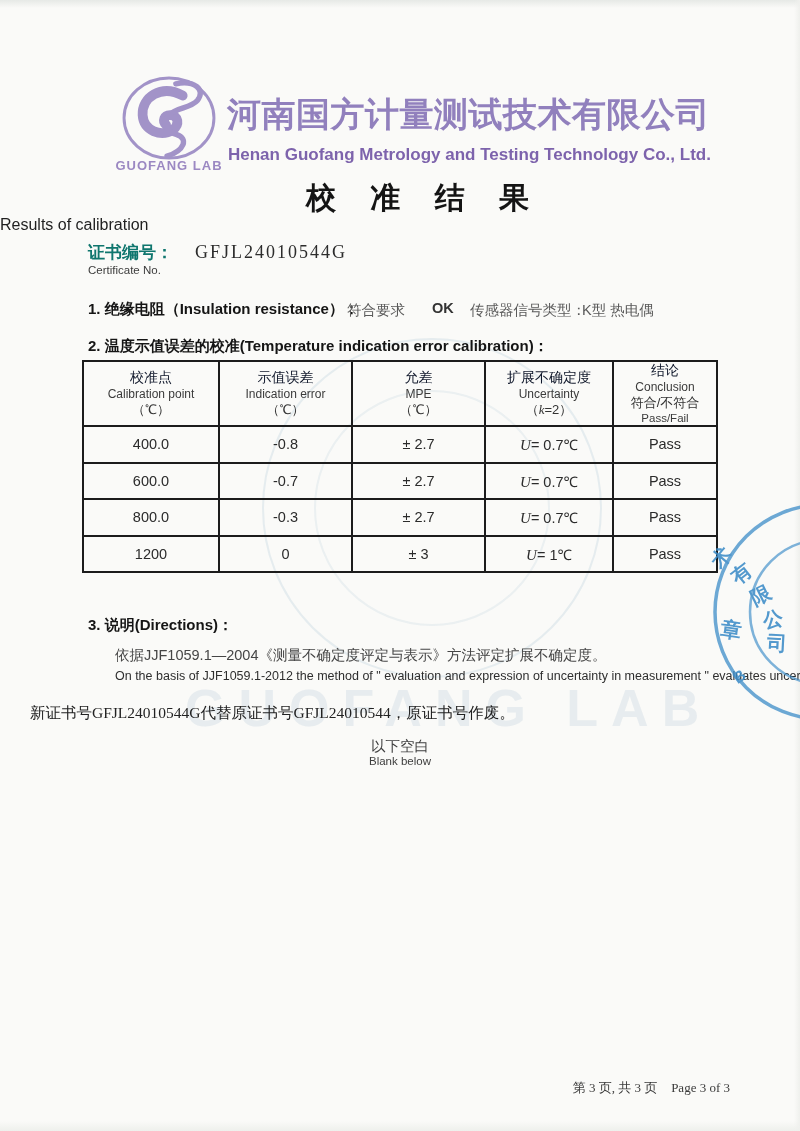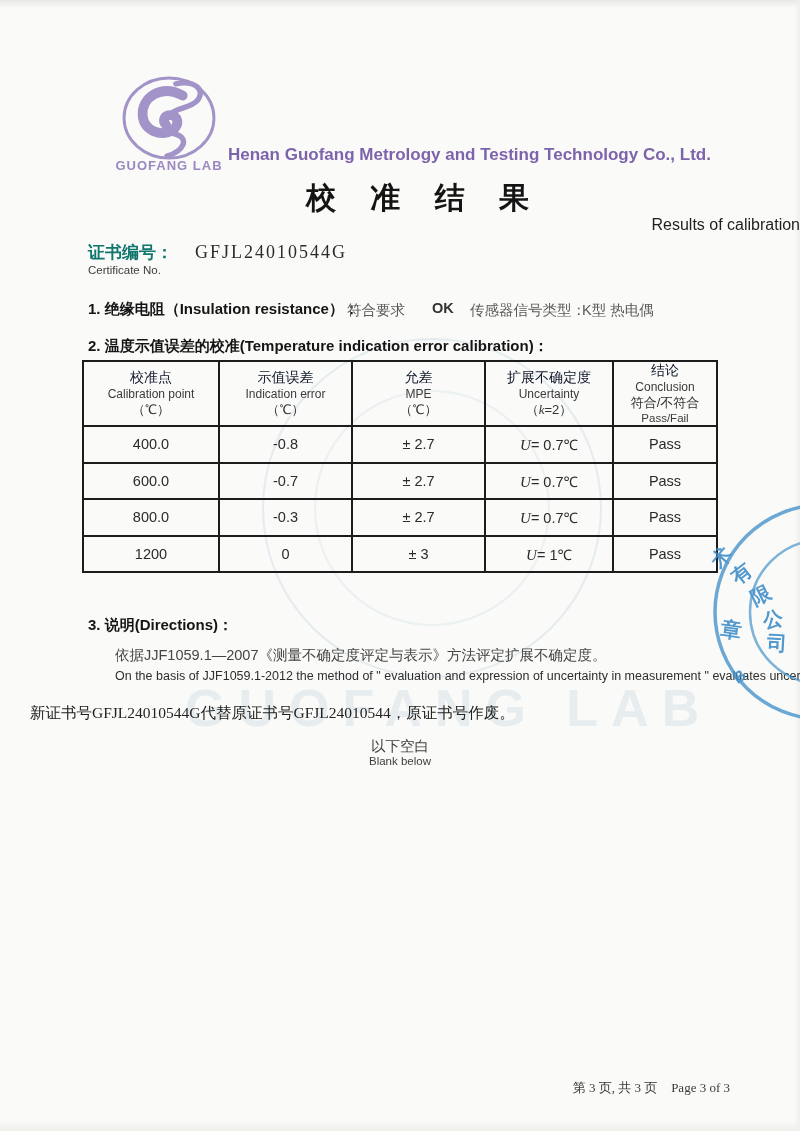--- a/index.html
+++ b/index.html
@@ -25,21 +25,21 @@
   
   .logo-svg{position:absolute;left:120px;top:76px;z-index:2;}
   .logo-text{position:absolute;left:104px;top:158px;width:130px;text-align:center;z-index:2;
     font-size:13px;font-weight:bold;letter-spacing:1px;color:#9b88c2;white-space:nowrap;}
   .company-cn{position:absolute;left:227px;top:92px;z-index:2;
     font-size:34px;font-weight:bold;letter-spacing:.5px;color:#9180bd;white-space:nowrap;}
   .company-en{position:absolute;left:228px;top:145px;z-index:2;
     font-size:17px;font-weight:bold;color:#7d63ac;white-space:nowrap;}
   .doc-title{position:absolute;left:0;top:178px;width:800px;text-align:center;z-index:2;
     font-size:30px;font-weight:bold;letter-spacing:13px;color:#141414;margin-left:24px;}
-  .doc-subtitle{position:absolute;left:0;top:216px;width:800px;text-align:right;z-index:2;
+  .doc-subtitle{position:absolute;left:0;top:216px;width:800px;text-align:left;z-index:2;
     font-size:16px;color:#1f1f1f;}
 
   
   .cert-label{position:absolute;left:88px;top:241px;z-index:2;font-size:17px;font-weight:bold;color:#0f766e;}
   .cert-number{position:absolute;left:195px;top:242px;z-index:2;
     font-family:"Liberation Serif",serif;font-size:18px;letter-spacing:2px;color:#2c2c2c;}
   .cert-en{position:absolute;left:88px;top:264px;z-index:2;font-size:11.5px;color:#3c3c3c;}
 
   
   .s-label{position:absolute;z-index:2;font-size:15px;font-weight:bold;color:#151515;white-space:nowrap;}
@@ -94,20 +94,21 @@
   <div class="wm wm-circle-2"></div>
   <div class="wm wm-text">GUOFANG LAB</div>
 
   <svg class="logo-svg" width="98" height="86" viewBox="0 0 100 88">
     <ellipse cx="50" cy="43" rx="46" ry="41" fill="none" stroke="#a violet" style="stroke:#a293c8;stroke-width:3"></ellipse>
     <path d="M64 20 C42 8 22 22 23 40 C24 56 42 63 54 55 C61 50 60 40 51 40 C45 40 43 46 47 50" fill="none" stroke="#a293c8" stroke-width="10" stroke-linecap="round"></path>
     <path d="M57 8 C76 4 88 14 79 25 C72 33 58 32 50 40 C42 48 47 57 58 60 C70 64 66 76 48 82" fill="none" stroke="#a293c8" stroke-width="5.5" stroke-linecap="round"></path>
   </svg>
   <div class="logo-text">GUOFANG LAB</div>
 
+  <div class="company-cn">河南国方计量测试技术有限公司</div>
   <div class="company-en">Henan Guofang Metrology and Testing Technology Co., Ltd.</div>
 
   <div class="doc-title">校 准 结 果</div>
   <div class="doc-subtitle">Results of calibration</div>
 
   <div class="cert-label">证书编号：</div>
   <div class="cert-number">GFJL24010544G</div>
   <div class="cert-en">Certificate No.</div>
 
   <div class="s-label s1-label">1. 绝缘电阻（Insulation resistance）：</div>
@@ -180,21 +181,21 @@
       <td>1200</td>
       <td>0</td>
       <td>± 3</td>
       <td><span class="u-sym">U</span><span>= 1℃</span></td>
       <td>Pass</td>
     </tr>
   </tbody>
     </table>
 
   <div class="s-label s3-label">3. 说明(Directions)：</div>
-  <div class="s-value s3-cn">依据JJF1059.1—2007《测量不确定度评定与表示》方法评定扩展不确定度。</div>
+  <div class="s-value s3-cn">依据JJF1059.1—2004《测量不确定度评定与表示》方法评定扩展不确定度。</div>
   <div class="s-value s3-en">On the basis of JJF1059.1-2012 the method of " evaluation and expression of uncertainty in measurement " evaluates  uncertainty.</div>
 
   <div class="note-replace">新证书号GFJL24010544G代替原证书号GFJL24010544，原证书号作废。</div>
 
   <div class="blank-cn">以下空白</div>
   <div class="blank-en">Blank below</div>
 
   <div class="footer">
     <span>第 3 页, 共 3 页</span><span class="gap"></span><span>Page 3 of 3</span>
   </div>

